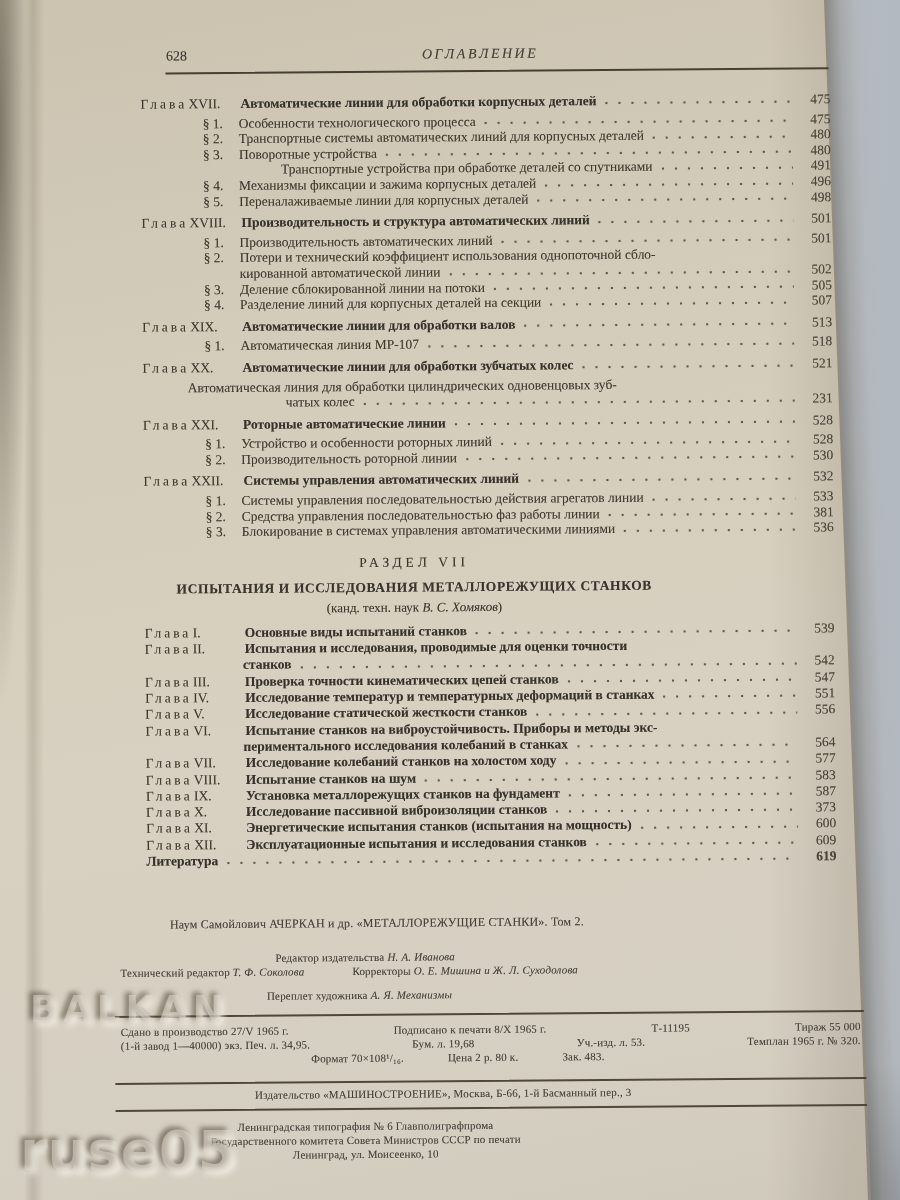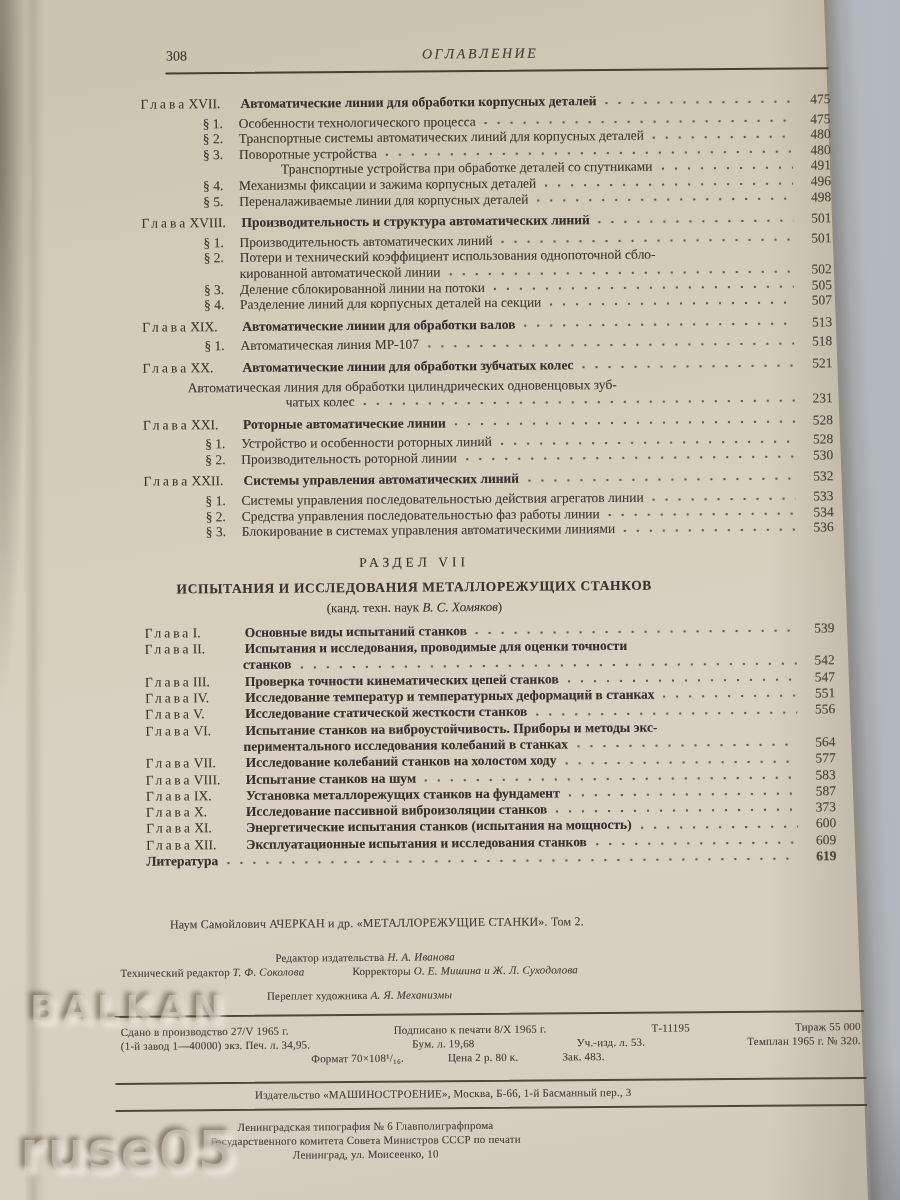--- a/index.html
+++ b/index.html
@@ -82,21 +82,21 @@
   .wm-user{left:20px;top:1118px;font-size:56px;}
 </style>
 </head>
 <body>
 
 <div class="photo">
   <div class="page">
     <div class="content">
 
       <div class="rh">
-        <span class="rh-num">308</span>
+        <span class="rh-num">628</span>
         <span class="rh-title">ОГЛАВЛЕНИЕ</span>
       </div>
       <div class="hrule"></div>
 
       <div id="toc-a">
           <div class="row ch">
             <span class="lab">Глава</span>
             <span class="numcol">XVII.</span>
             <span class="txt b">Автоматические линии для обработки корпусных деталей</span>
             <span class="dots"></span>
@@ -246,21 +246,21 @@
             <span class="pre">§ 1.</span>
             <span class="txt">Системы управления последовательностью действия агрегатов линии</span>
             <span class="dots"></span>
             <span class="pg">533</span>
           </div>
           <div class="row s">
             <span class="ind ind-s"></span>
             <span class="pre">§ 2.</span>
             <span class="txt">Средства управления последовательностью фаз работы линии</span>
             <span class="dots"></span>
-            <span class="pg">534</span>
+            <span class="pg">381</span>
           </div>
           <div class="row s">
             <span class="ind ind-s"></span>
             <span class="pre">§ 3.</span>
             <span class="txt">Блокирование в системах управления автоматическими линиями</span>
             <span class="dots"></span>
             <span class="pg">536</span>
           </div>
         </div>
 

